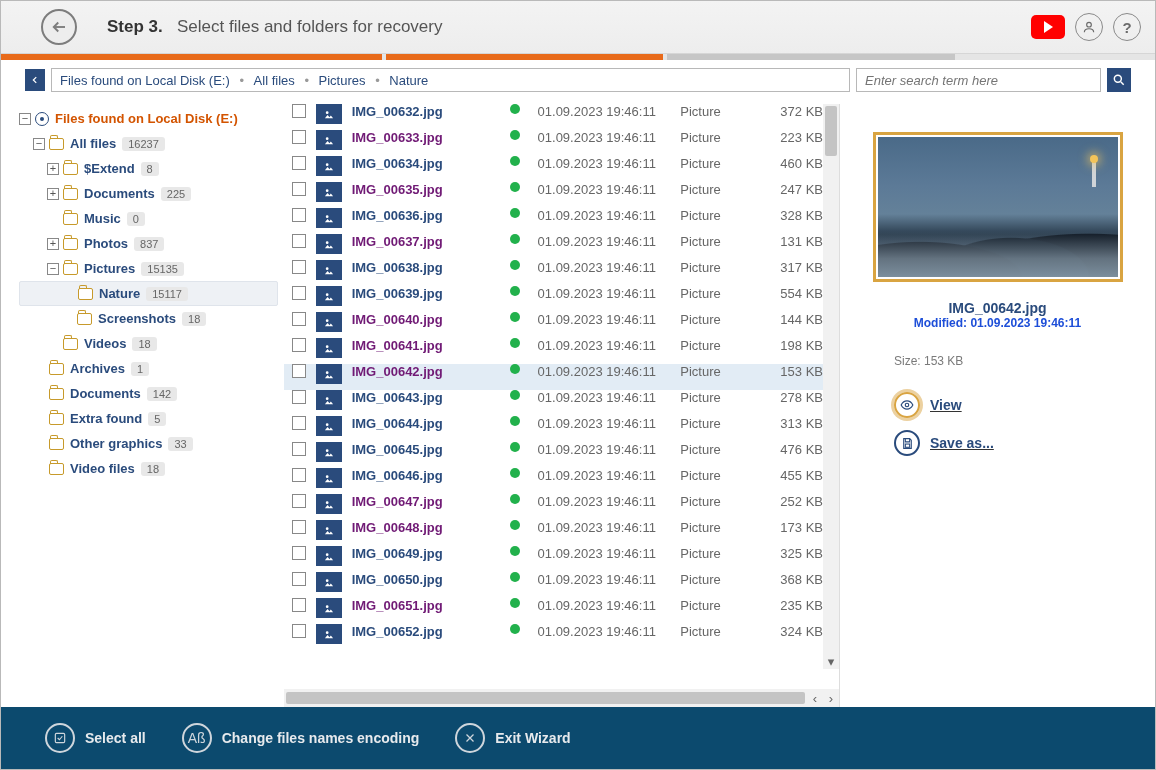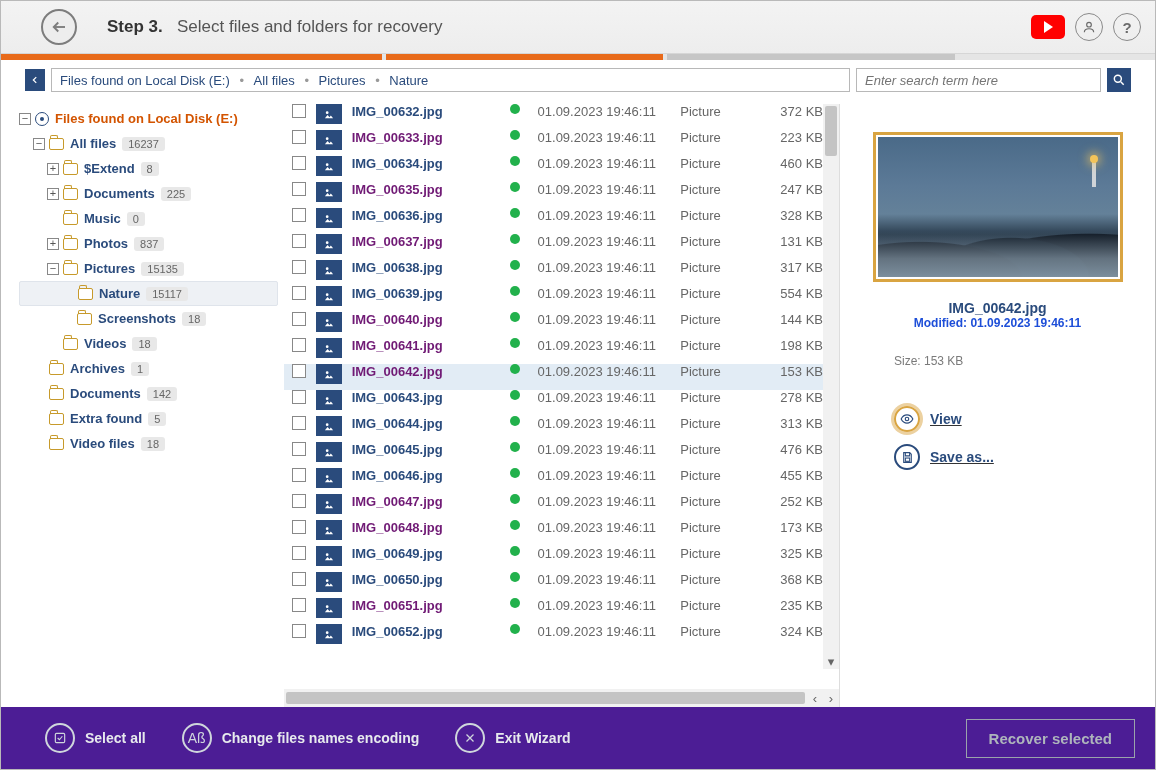--- a/index.html
+++ b/index.html
@@ -81,28 +81,28 @@
   .pv-img{width:240px;height:140px;background:linear-gradient(180deg,#4a6a88 0%,#5c7a97 35%,#648199 55%,#2a3c4d 70%,#1d2a38 100%);position:relative;overflow:hidden;}
   .pv-img::before{content:"";position:absolute;right:22px;top:22px;width:4px;height:28px;background:#d0d4d8;}
   .pv-img::after{content:"";position:absolute;right:20px;top:18px;width:8px;height:8px;border-radius:50%;background:#f3c45a;box-shadow:0 0 10px 3px rgba(243,196,90,.6);}
   .rocks{position:absolute;bottom:0;left:-10px;right:-10px;height:72px;background:
     radial-gradient(ellipse at 20% 100%,#0e1722 0 34%,transparent 35%),
     radial-gradient(ellipse at 55% 100%,#101b27 0 38%,transparent 39%),
     radial-gradient(ellipse at 85% 100%,#0d1621 0 42%,transparent 43%);}
   .mist{position:absolute;bottom:0;left:0;right:0;height:46px;background:linear-gradient(180deg,rgba(180,200,215,0) 0%,rgba(170,190,205,.55) 60%,rgba(160,182,198,.75) 100%);}
   .pv-name{margin-top:18px;color:#2a4b7c;font-weight:700;font-size:14px;}
   .pv-mod{color:#1d4ed8;font-size:12px;font-weight:bold;}
-  .pv-size{align-self:flex-start;margin:24px 0 32px 36px;color:#7a7a7a;font-size:12px;}
+  .pv-size{align-self:flex-start;margin:24px 0 18px 36px;color:#7a7a7a;font-size:12px;}
   .pv-action{align-self:flex-start;display:flex;align-items:center;margin:6px 0 6px 36px;cursor:pointer;text-decoration:underline;}
   .pv-ic{width:26px;height:26px;border:2px solid #2a4b7c;border-radius:50%;display:flex;align-items:center;justify-content:center;margin-right:10px;}
   .pv-ic.hl{box-shadow:0 0 0 3px rgba(217,164,65,.5);border-color:#d9a441;}
   .pv-action span{color:#2a4b7c;font-weight:700;font-size:14px;}
 
   
-  .footer{height:62px;background:#4c1d95;display:flex;align-items:center;padding:0 20px 0 44px;color:#e7eaed;}
+  .footer{height:62px;background:#0c4a6e;display:flex;align-items:center;padding:0 20px 0 44px;color:#e7eaed;}
   .fbtn{display:flex;align-items:center;margin-right:36px;cursor:pointer;}
   .fic{width:30px;height:30px;border:2px solid #cfd6dc;border-radius:50%;display:flex;align-items:center;justify-content:center;margin-right:10px;}
   .fbtn span{font-weight:700;font-size:14px;}
   .footer-spacer{flex:1;}
   .recover{border:1.5px solid #9aa3ab;color:#aeb5bc;padding:10px 22px;font-weight:700;font-size:15px;background:transparent;cursor:pointer;}
 </style>
 </head>
 <body>
 
 <div class="window">
@@ -232,20 +232,26 @@
         <span class="tw blank"></span>
           <span class="folder-ic"></span>
         <span class="node-label">Documents</span>
         <span class="count">142</span>
       </div>
       <div class="tree-row ind1">
         <span class="tw blank"></span>
           <span class="folder-ic"></span>
         <span class="node-label">Extra found</span>
         <span class="count">5</span>
+      </div>
+      <div class="tree-row ind1">
+        <span class="tw blank"></span>
+          <span class="folder-ic"></span>
+        <span class="node-label">Other graphics</span>
+        <span class="count">33</span>
       </div>
       <div class="tree-row ind1">
         <span class="tw blank"></span>
           <span class="folder-ic"></span>
         <span class="node-label">Video files</span>
         <span class="count">18</span>
       </div>
     </div>
 
     <div class="filelist">
@@ -606,15 +612,14 @@
     </div>
     <div class="fbtn">
       <div class="fic">
         <svg width="12" height="12" viewBox="0 0 24 24" fill="none" stroke="#cfd6dc" stroke-width="2.5">
             <path d="M5 5l14 14M19 5L5 19"></path>
           </svg>
       </div>
       <span>Exit Wizard</span>
     </div>
     <div class="footer-spacer"></div>
-    <button class="recover">Recover selected</button>
   </div>
 </div>
 
 </body></html>

